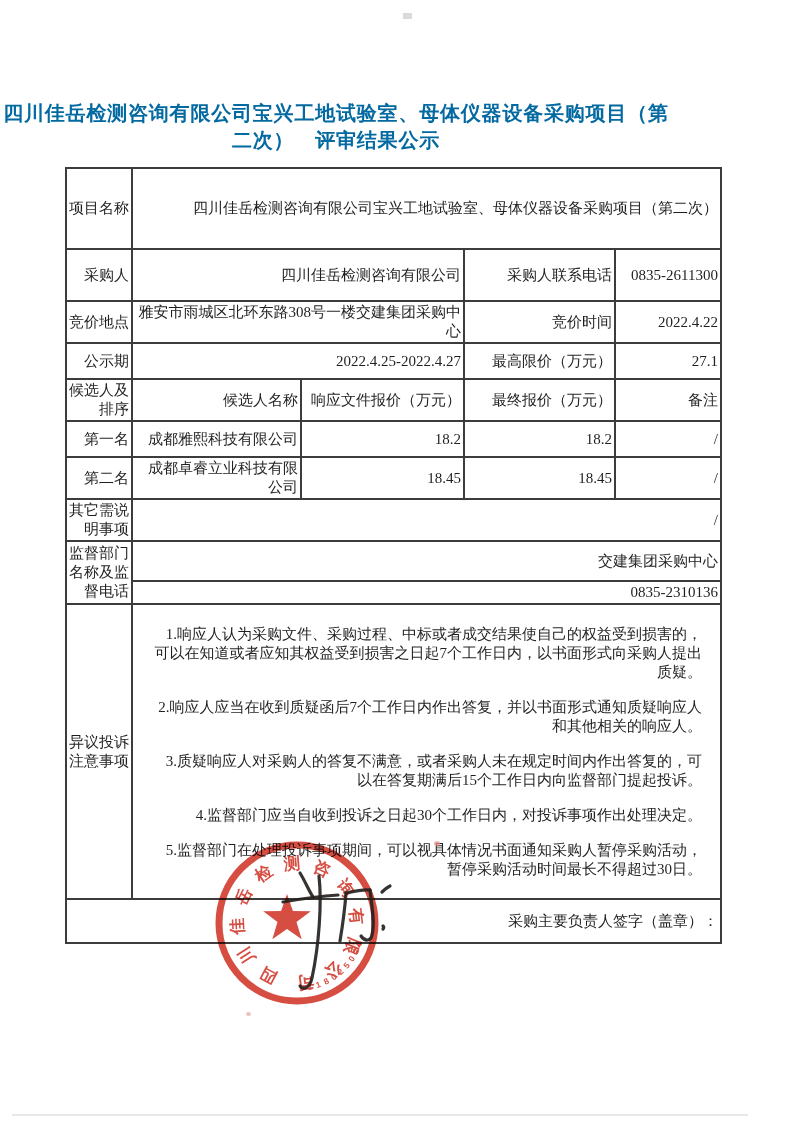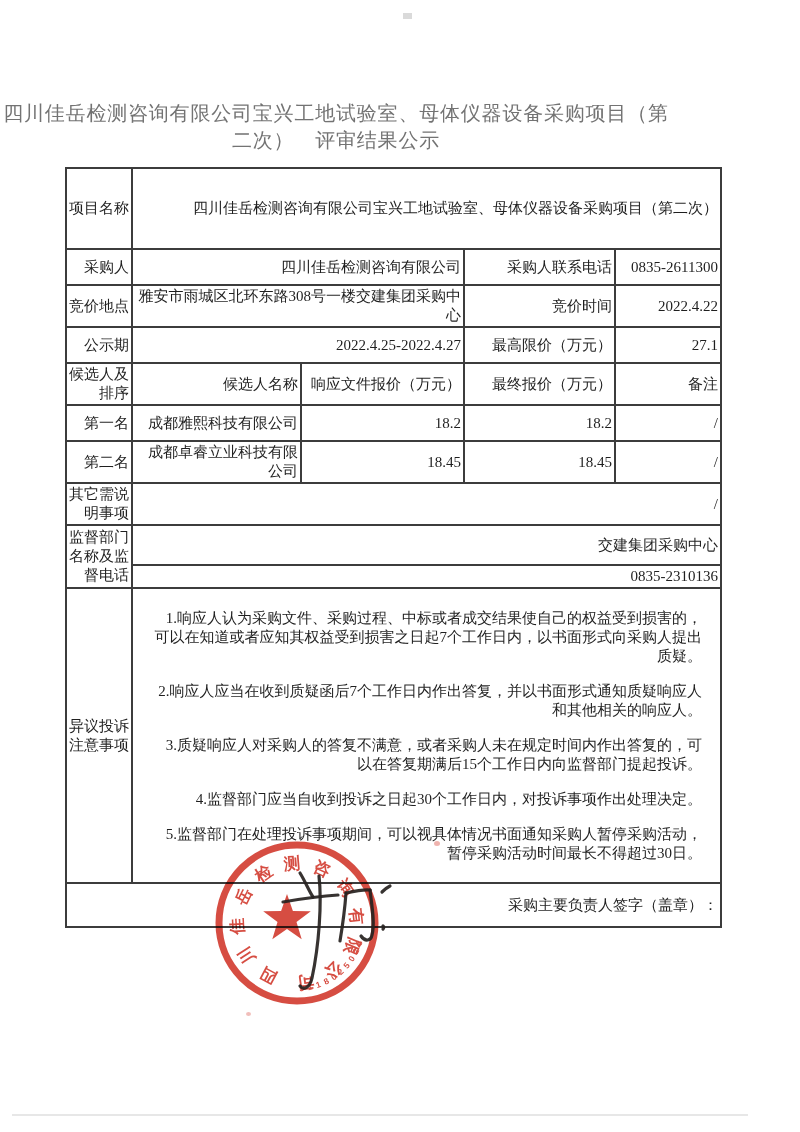--- a/index.html
+++ b/index.html
@@ -10,22 +10,22 @@
     color: #1f1f1f;
     overflow: hidden;
   }
   .speck { position:absolute; left:403px; top:13px; width:9px; height:6px; background:#dadada; }
   .scan-line { position:absolute; left:12px; top:1114px; width:736px; height:2px; background:#e7e7e7; }
 
   .doc-title {
     position: absolute; left: 0; top: 100px; width: 672px;
     text-align: center;
     font-family: "Liberation Sans", "DejaVu Sans", sans-serif;
-    font-weight: normal; font-size: 20px; line-height: 27px;
-    letter-spacing: 0.8px; color: #737373;
+    font-weight: bold; font-size: 20px; line-height: 27px;
+    letter-spacing: 0.8px; color: #0369a1;
   }
 
   table.doc {
     position: absolute; left: 65px; top: 167px;
     width: 655px; border-collapse: collapse; table-layout: fixed;
   }
   table.doc td {
     border: 2px solid #3c3c3c;
     font-size: 15px; line-height: 19px;
     text-align: right; vertical-align: middle;
@@ -75,21 +75,21 @@
       <col style="width:151px">
       <col style="width:106px">
     </colgroup>
 
   <tbody>
       <tr style="height:81px">
     <td class="lbl">项目名称</td>
     <td colspan="4">四川佳岳检测咨询有限公司宝兴工地试验室、母体仪器设备采购项目（第二次）</td>
   </tr>
 
-  <tr style="height:36px">
+  <tr style="height:52px">
     <td class="lbl">采购人</td>
     <td colspan="2">四川佳岳检测咨询有限公司</td>
     <td>采购人联系电话</td>
     <td>0835-2611300</td>
   </tr>
 
   <tr style="height:42px">
     <td class="lbl">竞价地点</td>
     <td colspan="2">雅安市雨城区北环东路308号一楼交建集团采购中心</td>
     <td>竞价时间</td>

